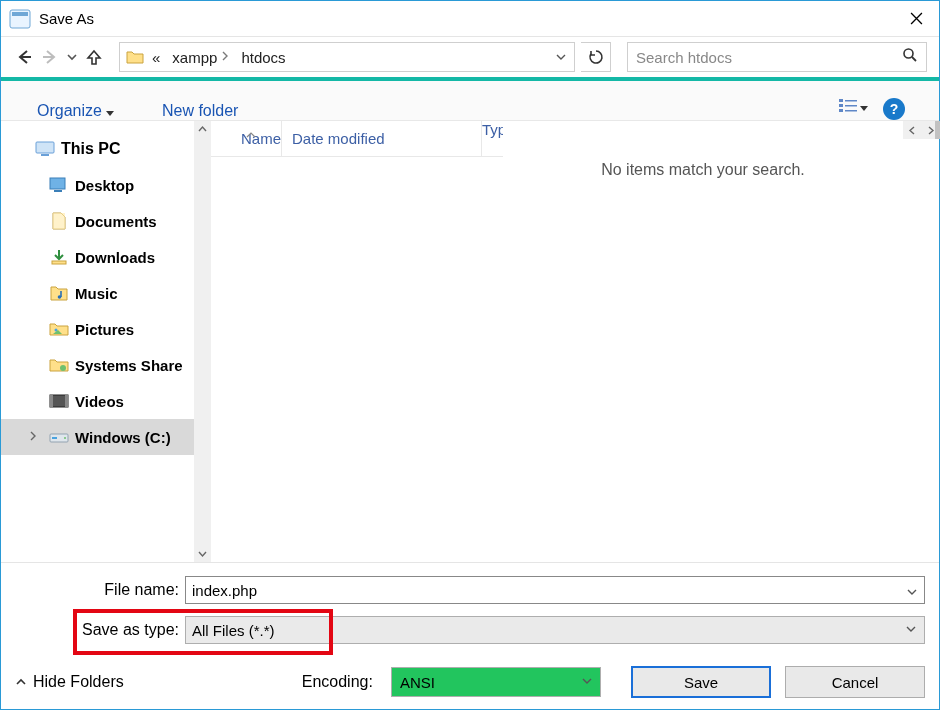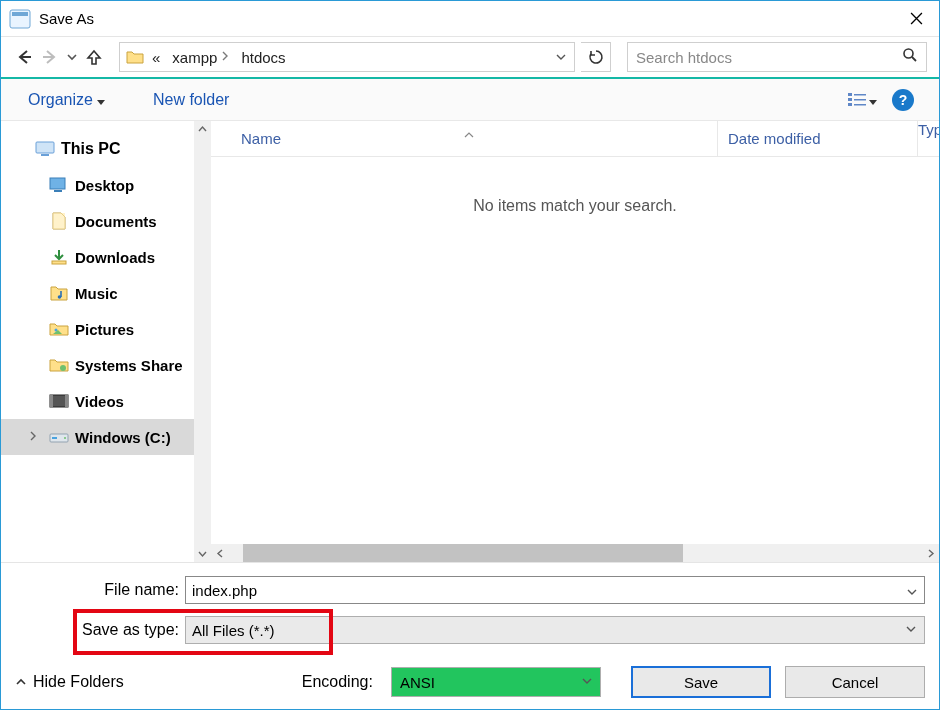--- a/index.html
+++ b/index.html
@@ -43,23 +43,23 @@
   .bc-drop { width: 18px; display: flex; justify-content: center; }
   .refresh-btn { width: 30px; height: 30px; border: 1px solid #cfcfcf; border-left: none; display: flex; align-items: center; justify-content: center; }
   .search-box {
     width: 300px; height: 30px; border: 1px solid #cfcfcf;
     margin-left: 10px; display: flex; align-items: center;
     padding: 0 8px; justify-content: space-between;
   }
   .search-box .placeholder { color: #888; font-size: 15px; }
   
   .toolbar {
-    height: 44px; border-top: 2px solid #14b8a6; border-bottom: 1px solid #e8e8e8;
+    height: 44px; border-top: 4px solid #14b8a6; border-bottom: 1px solid #e8e8e8;
     background: #fafafa;
-    display: flex; align-items: center; padding: 0 19px;
+    display: flex; align-items: flex-end; padding: 0 28px;
   }
   .toolbar .organize { color: #1a55b3; font-size: 16px; display: flex; align-items: center; gap: 4px; margin-left: 8px; }
   .toolbar .newfolder { color: #1a55b3; font-size: 16px; margin-left: 48px; }
   .toolbar .spacer { flex: 1; }
   .toolbar .view-btn { width: 36px; height: 28px; display: flex; align-items: center; justify-content: center; gap: 3px; margin-right: 12px; }
   .toolbar .help-btn {
     width: 22px; height: 22px; border-radius: 50%;
     background: #1979ca; color: #fff;
     display: flex; align-items: center; justify-content: center;
     font-size: 14px; font-weight: bold; margin-right: 6px;
@@ -89,21 +89,21 @@
   .tree-item.child .expander { left: 28px; }
   .ico { width: 20px; height: 18px; display: inline-flex; align-items: center; justify-content: center; }
   .vscroll-tree {
     width: 17px; background: #f0f0f0;
     display: flex; flex-direction: column; justify-content: space-between;
     align-items: center;
   }
   .vscroll-tree .arrow { height: 17px; width: 100%; display: flex; align-items: center; justify-content: center; }
   .vscroll-tree .thumb { width: 100%; flex: 0 0 170px; background: #c2c2c2; margin-top: auto; margin-bottom: 0; }
   .tree-wrap { display: flex; height: 100%; }
-  .list-pane { flex: 1; display: flex; flex-direction: column; }
+  .list-pane { flex: 1; display: flex; flex-direction: row; }
   .list-header {
     height: 36px; display: flex; align-items: center;
     border-bottom: 1px solid #e8e8e8;
     font-size: 15px; color: #3c5fa5;
   }
   .col-name { flex: 1; padding-left: 30px; display: flex; align-items: center; justify-content: space-between; }
   .col-name .sort-ind { position: absolute; left: 50%; top: -1px; font-size: 10px; color: #888; }
   .col-date { width: 200px; padding-left: 10px; border-left: 1px solid #e8e8e8; height: 100%; display: flex; align-items: center; }
   .col-type { width: 22px; border-left: 1px solid #e8e8e8; height: 100%; display: flex; overflow: hidden; }
   .list-body { flex: 1; position: relative; }

